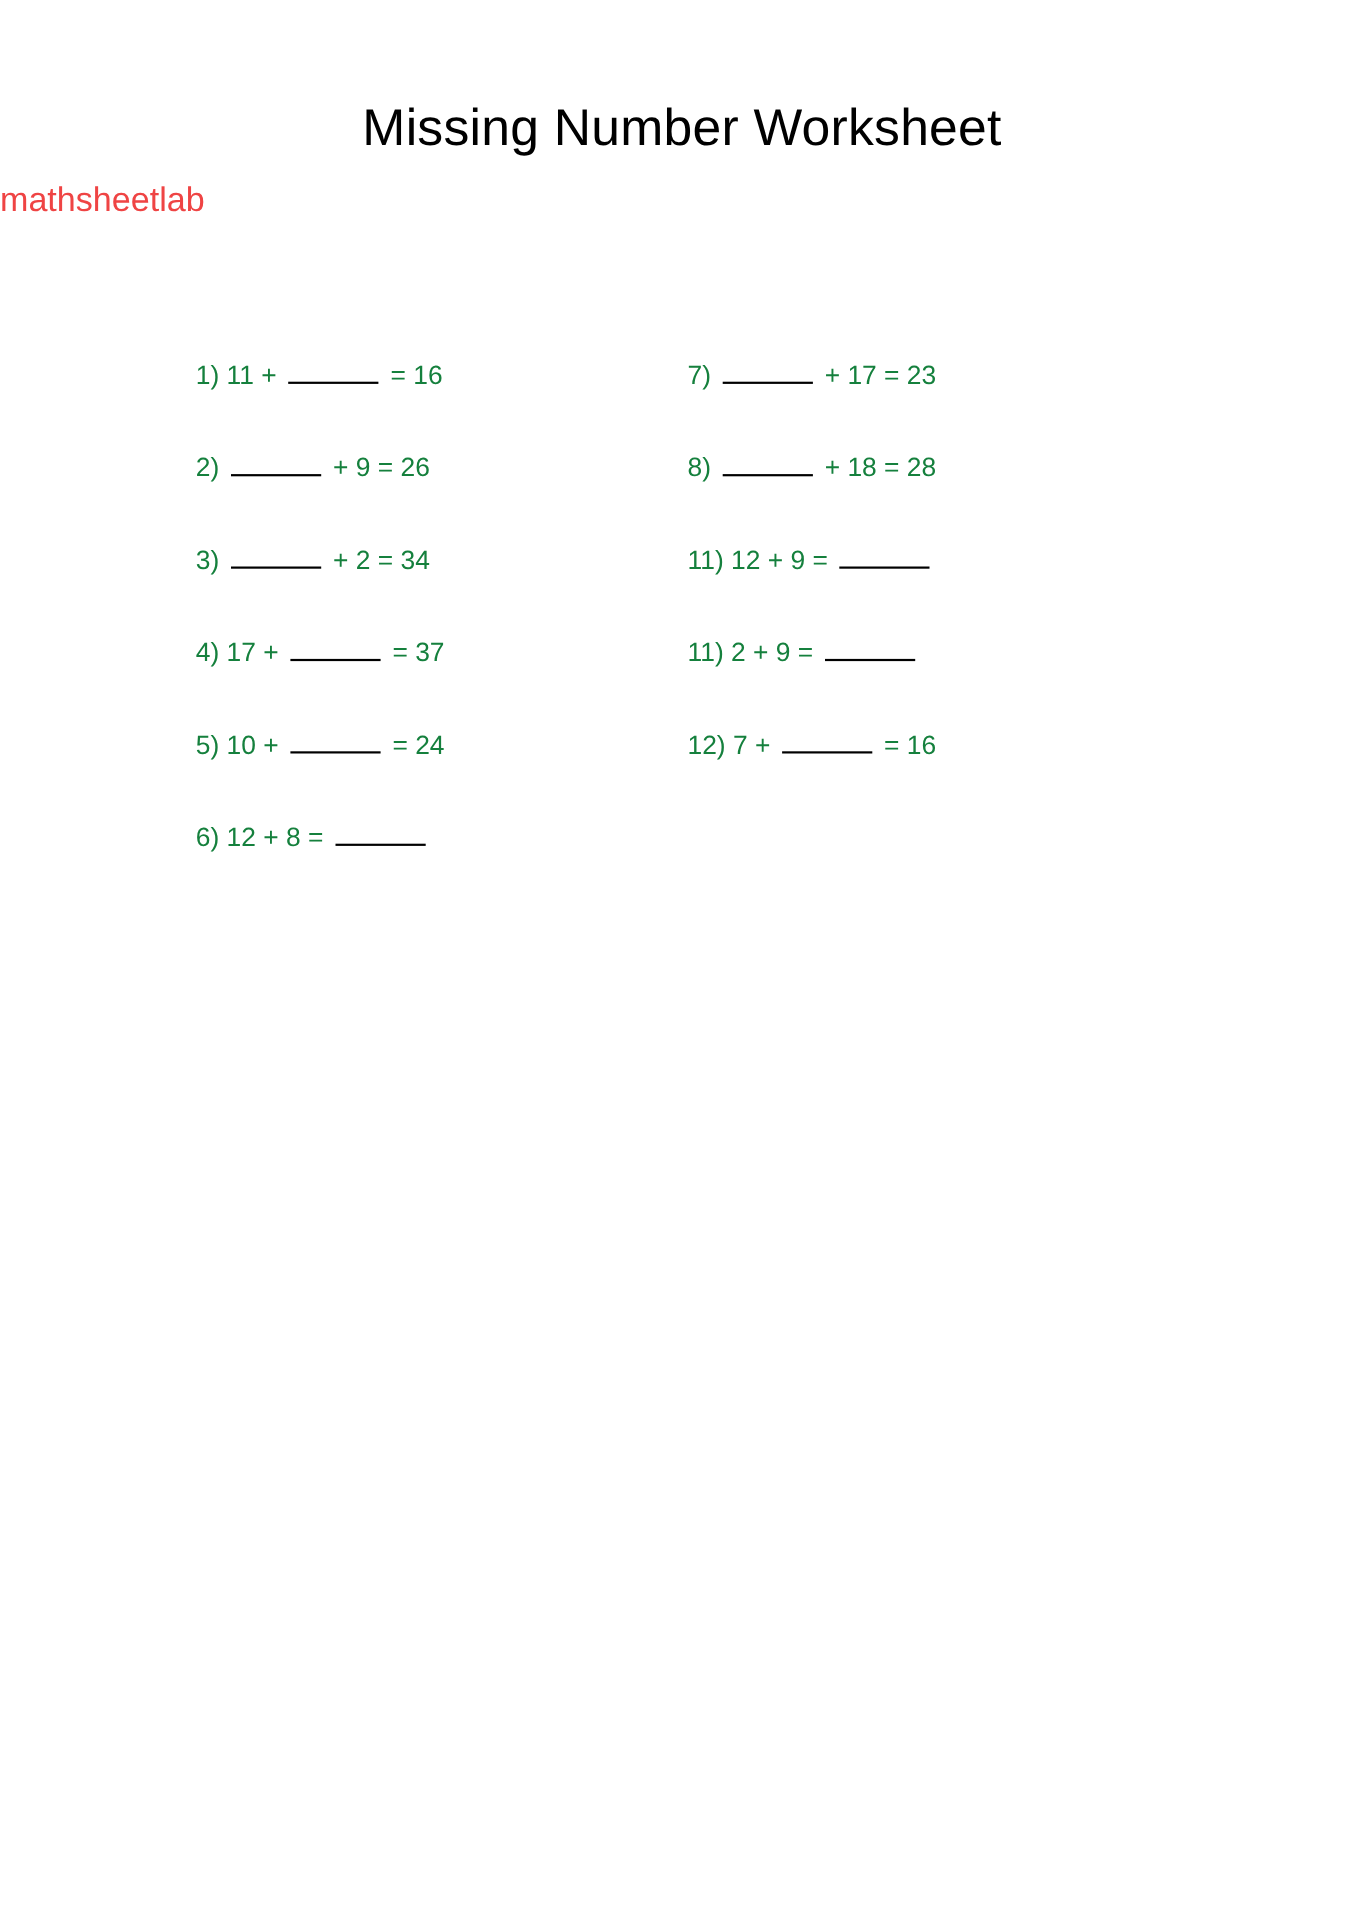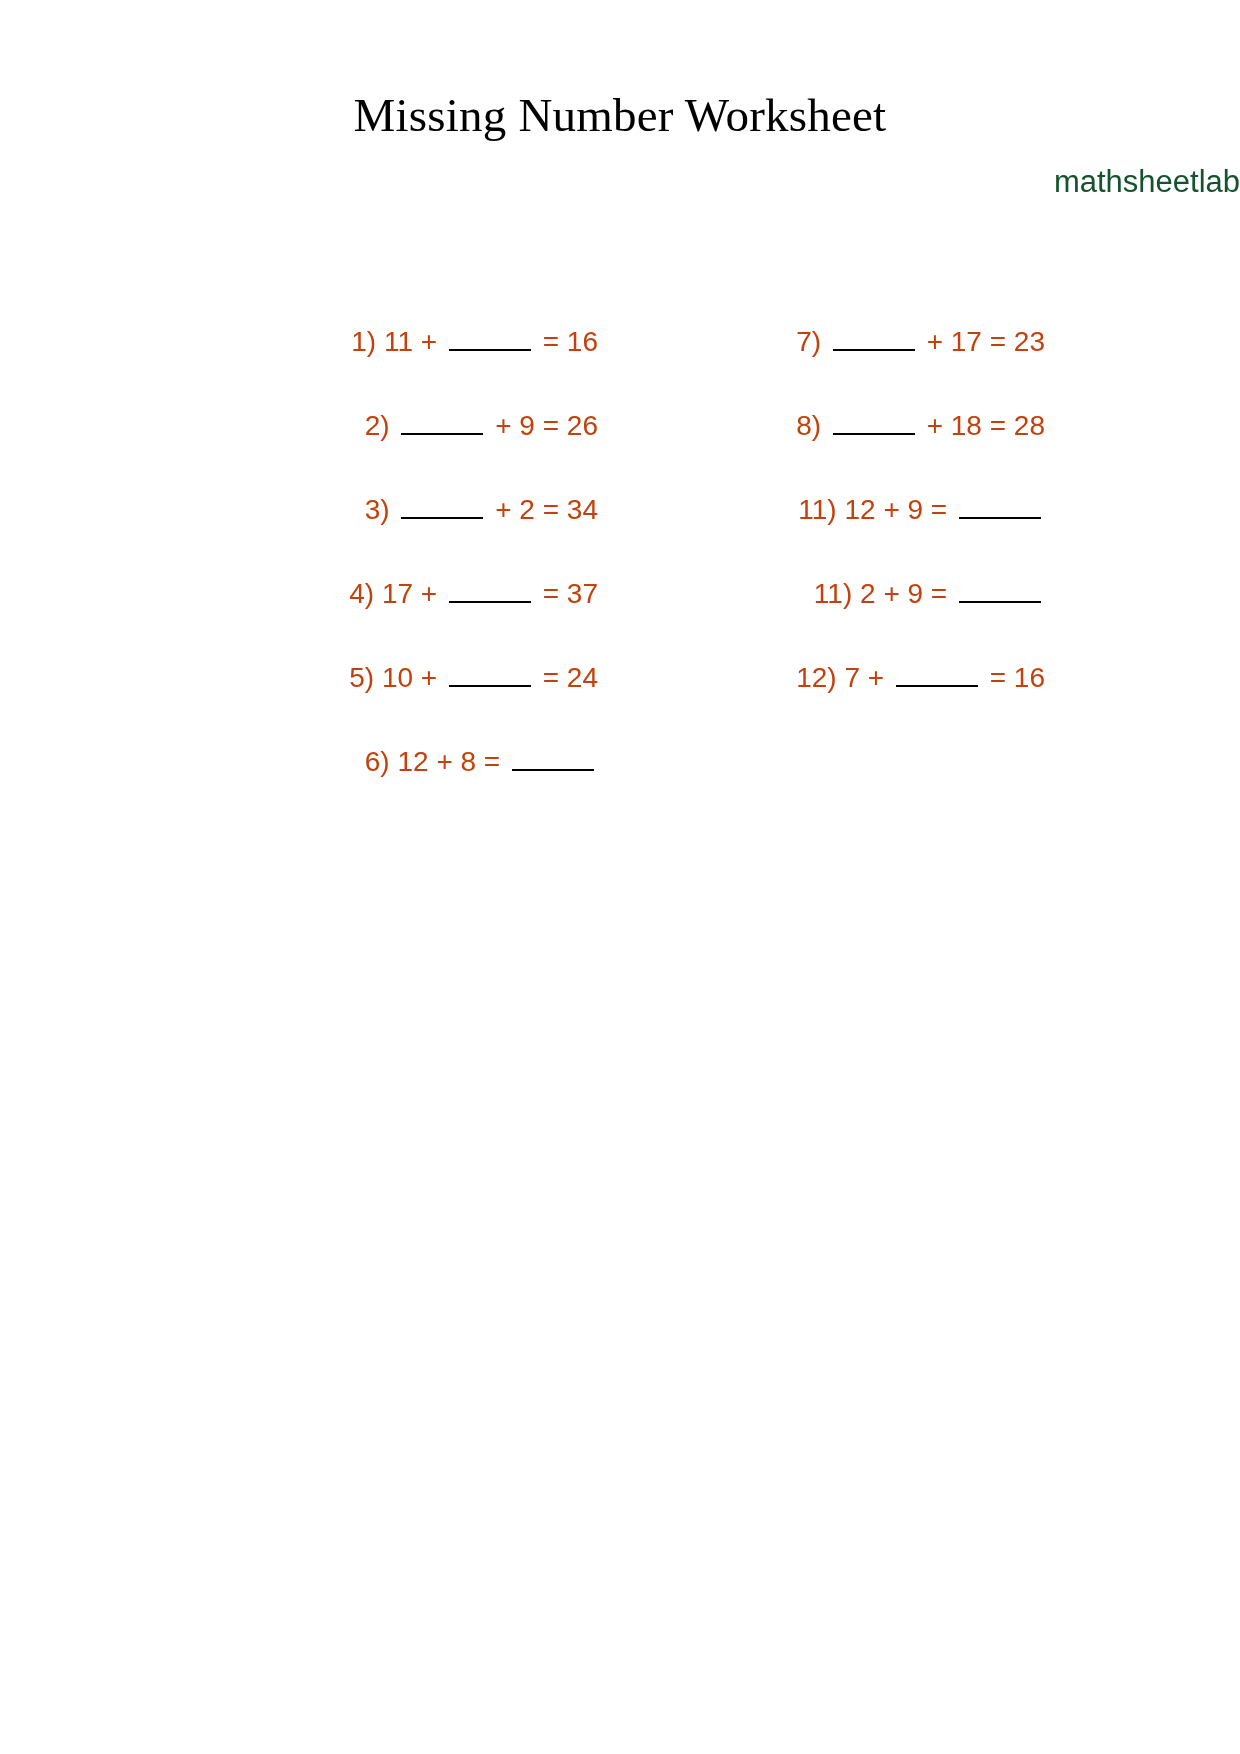--- a/index.html
+++ b/index.html
@@ -26,51 +26,49 @@
   .title {
     position: absolute;
     left: 0;
     top: 88px;
     width: 1240px;
     text-align: center;
     font-size: 47px;
     font-weight: normal;
     letter-spacing: 0.2px;
     color: #000000;
-    font-family: Liberation Serif, serif;
   }
   .subtitle {
     position: absolute;
     left: 0;
     top: 164px;
     width: 1240px;
-    text-align: right;
+    text-align: left;
     font-size: 31px;
     font-weight: normal;
-    color: #14532d;
+    color: #ef4444;
   }
   .problems {
     position: absolute;
     left: 170px;
     top: 300px;
     width: 900px;
   }
   .col {
     position: absolute;
     top: 0;
   }
   .col-left { left: 8px; width: 420px; }
   .col-right { left: 455px; width: 420px; }
   .problem {
     height: 84px;
     line-height: 84px;
-    font-size: 28px;
+    font-size: 24px;
     white-space: nowrap;
-    color: #c2410c;
-    text-align: right;
+    color: #15803d;
   }
   .blank {
     display: inline-block;
     border-bottom: 2px solid #000000;
     width: 82px;
     height: 22px;
     margin: 0 4px;
     vertical-align: baseline;
   }
 </style>

